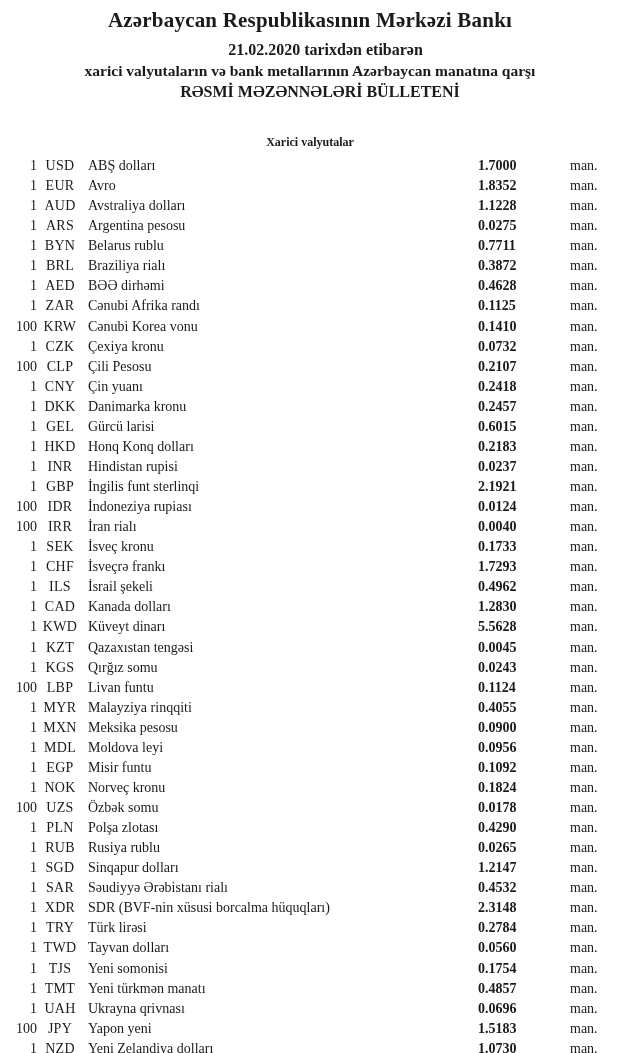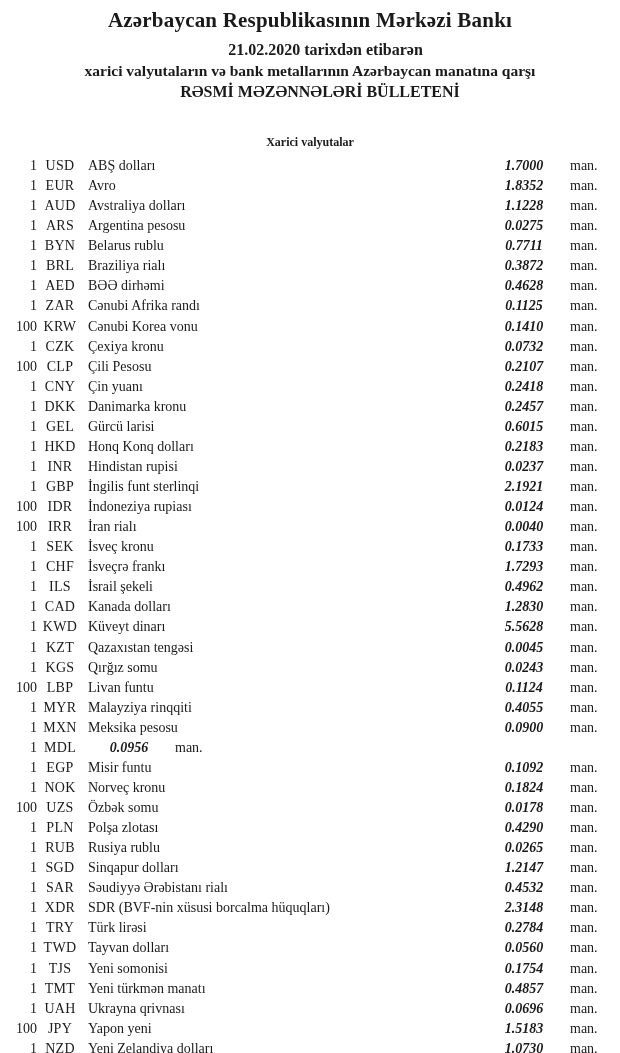--- a/index.html
+++ b/index.html
@@ -74,23 +74,22 @@
     letter-spacing: 0.3px;
   }
   .cell-name {
     flex: 1 1 auto;
     text-align: left;
     padding-left: 5px;
     overflow: hidden;
   }
   .cell-rate {
     width: 92px;
-    text-align: center;
+    text-align: left;
     font-weight: bold;
-    font-style: italic;
     flex: 0 0 auto;
   }
   .cell-man {
     width: 50px;
     text-align: left;
     flex: 0 0 auto;
   }
 </style>
 </head>
 <body>
@@ -335,20 +334,21 @@
     <span class="cell-qty">1</span>
     <span class="cell-code">MXN</span>
     <span class="cell-name">Meksika pesosu</span>
     <span class="cell-rate">0.0900</span>
     <span class="cell-man">man.</span>
   </div>
 
   <div class="row">
     <span class="cell-qty">1</span>
     <span class="cell-code">MDL</span>
+    <span class="cell-name">Moldova leyi</span>
     <span class="cell-rate">0.0956</span>
     <span class="cell-man">man.</span>
   </div>
 
   <div class="row">
     <span class="cell-qty">1</span>
     <span class="cell-code">EGP</span>
     <span class="cell-name">Misir funtu</span>
     <span class="cell-rate">0.1092</span>
     <span class="cell-man">man.</span>

